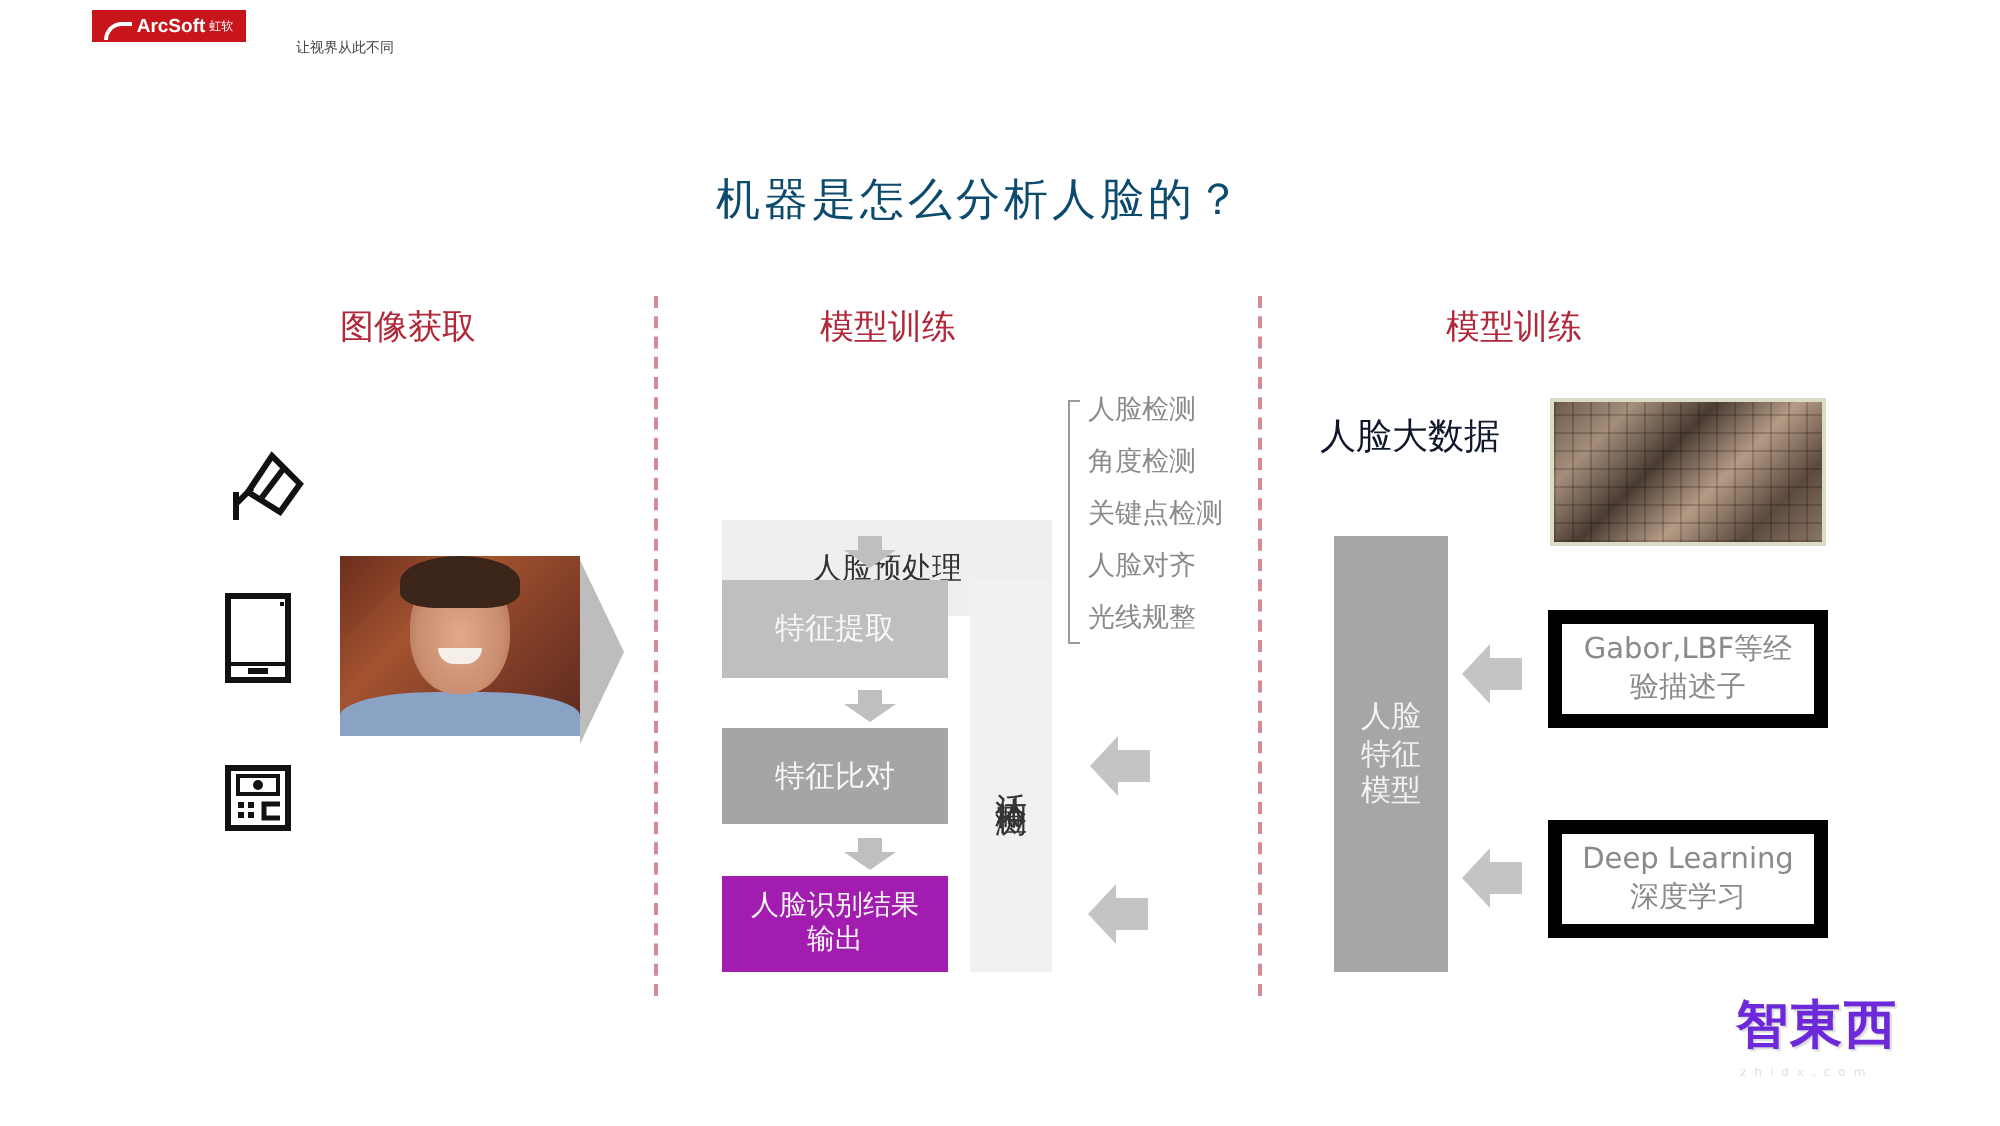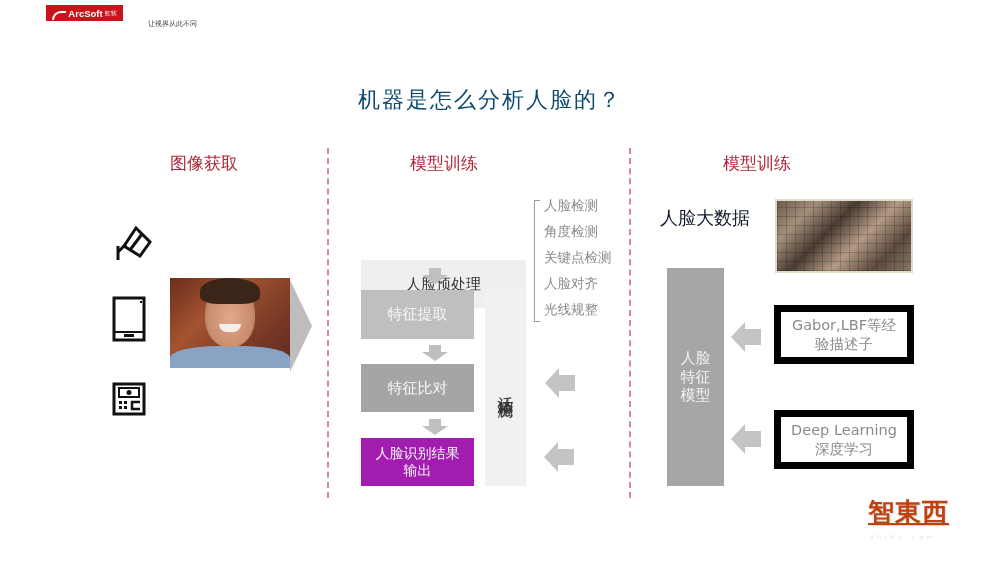--- a/index.html
+++ b/index.html
@@ -49,21 +49,21 @@
 
     
     .bigdata-label { left: 660px; top: 206px; font-size: 18px; color: #0f172a; }
     .mosaic { left: 775px; top: 199px; width: 138px; height: 74px; border: 2px solid #dcdcc6; background:
       repeating-linear-gradient(90deg, rgba(0,0,0,0.18) 0 1px, transparent 1px 9px),
       repeating-linear-gradient(0deg, rgba(0,0,0,0.18) 0 1px, transparent 1px 9px),
       linear-gradient(135deg, #6b5a4c 0%, #a58f7b 20%, #4a3c33 40%, #b59b85 60%, #5c4a3e 80%, #8a7664 100%); }
     .model-box { left: 667px; top: 268px; width: 57px; height: 218px; background: #a6a6a6; color: #f2f2f2; font-size: 15px; line-height: 1.25; display: flex; align-items: center; justify-content: center; text-align: center; }
     .desc-box { left: 774px; width: 140px; height: 59px; border: 7px solid #000000; color: #8a8a8a; font-size: 14.5px; line-height: 1.3; display: flex; align-items: center; justify-content: center; text-align: center; }
 
-    .watermark { left: 868px; top: 495px; font-size: 26px; color: #c2410c; font-weight: bold; letter-spacing: 1px; text-shadow: 1px 1px 1px #d8d8d8; text-decoration: underline; }
+    .watermark { left: 868px; top: 495px; font-size: 26px; color: #6d28d9; font-weight: bold; letter-spacing: 1px; text-shadow: 1px 1px 1px #d8d8d8; }
     .watermark-sub { left: 870px; top: 533px; font-size: 6px; color: #e0e0e0; letter-spacing: 4px; }
   </style>
 </head>
 <body>
 
 <div class="abs logo-box">
   <span class="logo-swoosh"></span>
   <span class="logo-text">ArcSoft</span>
   <span class="logo-cn">虹软</span>
 </div>

